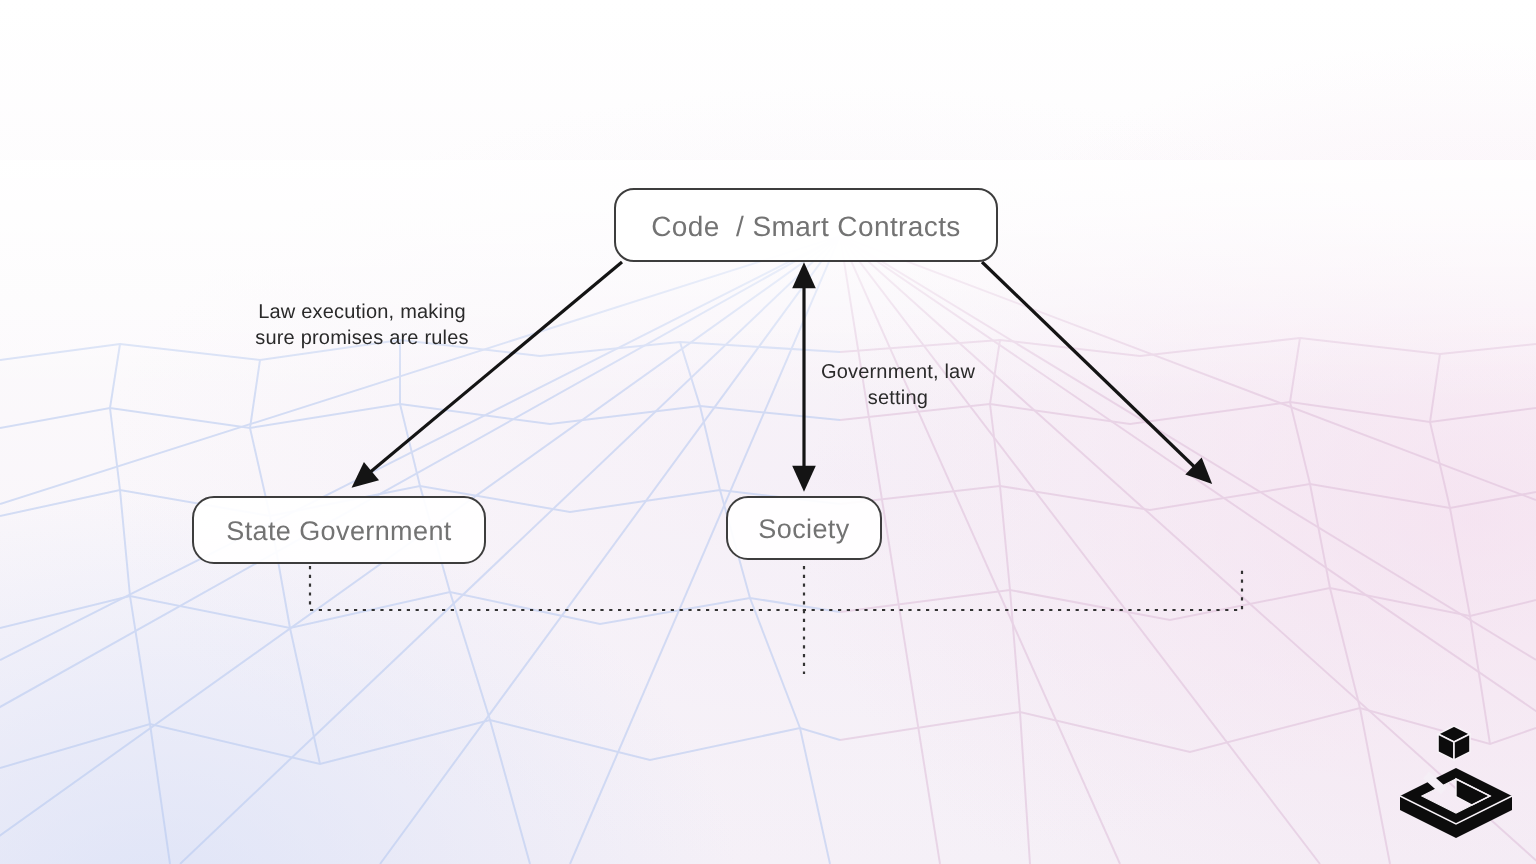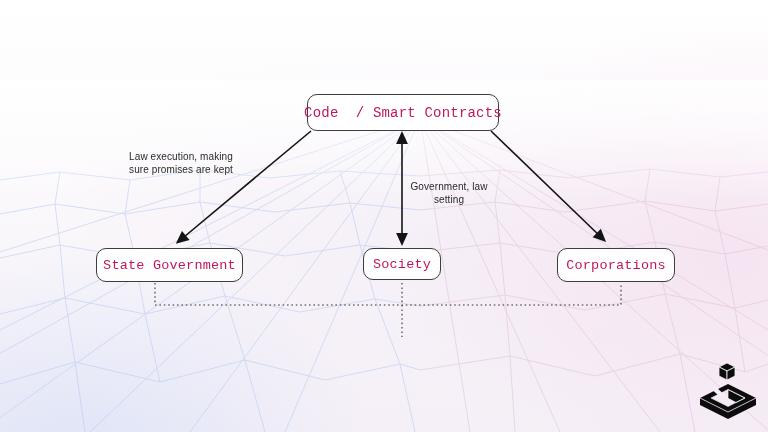--- a/index.html
+++ b/index.html
@@ -9,23 +9,23 @@
     background:
       radial-gradient(ellipse 420px 300px at 10% 105%, rgba(205,219,248,0.55), rgba(205,219,248,0) 70%),
       radial-gradient(ellipse 480px 340px at 96% 60%, rgba(242,214,234,0.55), rgba(242,214,234,0) 70%),
       radial-gradient(ellipse 500px 260px at 55% 55%, rgba(240,230,243,0.45), rgba(240,230,243,0) 75%),
       linear-gradient(180deg,#ffffff 0%,#fcfafc 35%,#f5f0f7 100%);
   }
   svg.layer{position:absolute;left:0;top:0;width:768px;height:432px;}
   .node{
     position:absolute;display:flex;align-items:center;justify-content:center;
     background:rgba(255,255,255,0.92);border:1.4px solid #3d3d3d;border-radius:10px;
-    color:#be185d;font-size:14px;letter-spacing:0.2px;white-space:pre;box-sizing:border-box;font-family:Liberation Mono, monospace;
+    color:#737373;font-size:14px;letter-spacing:0.2px;white-space:pre;box-sizing:border-box;
   }
-  .node.small{font-size:13.5px;}
+  .node.small{font-size:13.5px;border-radius:11px;}
   .edge-label{
     position:absolute;font-size:10px;line-height:13px;color:#2a2a2a;
     text-align:center;white-space:pre-line;letter-spacing:0.1px;
   }
   .logo{position:absolute;left:699px;top:362px;width:60px;height:58px;}
 </style>
 </head>
 <body>
 
 <div class="stage">
@@ -91,24 +91,23 @@
       <line x1="402" y1="283" x2="402" y2="337"></line>
     </g>
   </svg>
 
   <div class="node" style="left:307px;top:94px;width:192px;height:37px;">Code  / Smart Contracts</div>
 
   <div class="node small" style="left:96px;top:248px;width:147px;height:34px;">State Government</div>
 
   <div class="node small" style="left:363px;top:248px;width:78px;height:32px;">Society</div>
 
-  <div class="node small" style="left:557px;top:248px;width:118px;height:34px;">Corporations</div>
 
   <div class="edge-label" style="left:120px;top:150px;width:122px;">Law execution, making
-sure promises are kept</div>
+sure promises are rules</div>
 
   <div class="edge-label" style="left:404px;top:180px;width:90px;">Government, law
 setting</div>
 
 
   <div class="logo">
     <svg viewBox="0 0 60 58" width="60" height="58" aria-hidden="true">
 
       <path d="M1,36 L29,50 L57,36 L57,43 L29,57 L1,43 Z" fill="#0c0c0c"></path>
 

